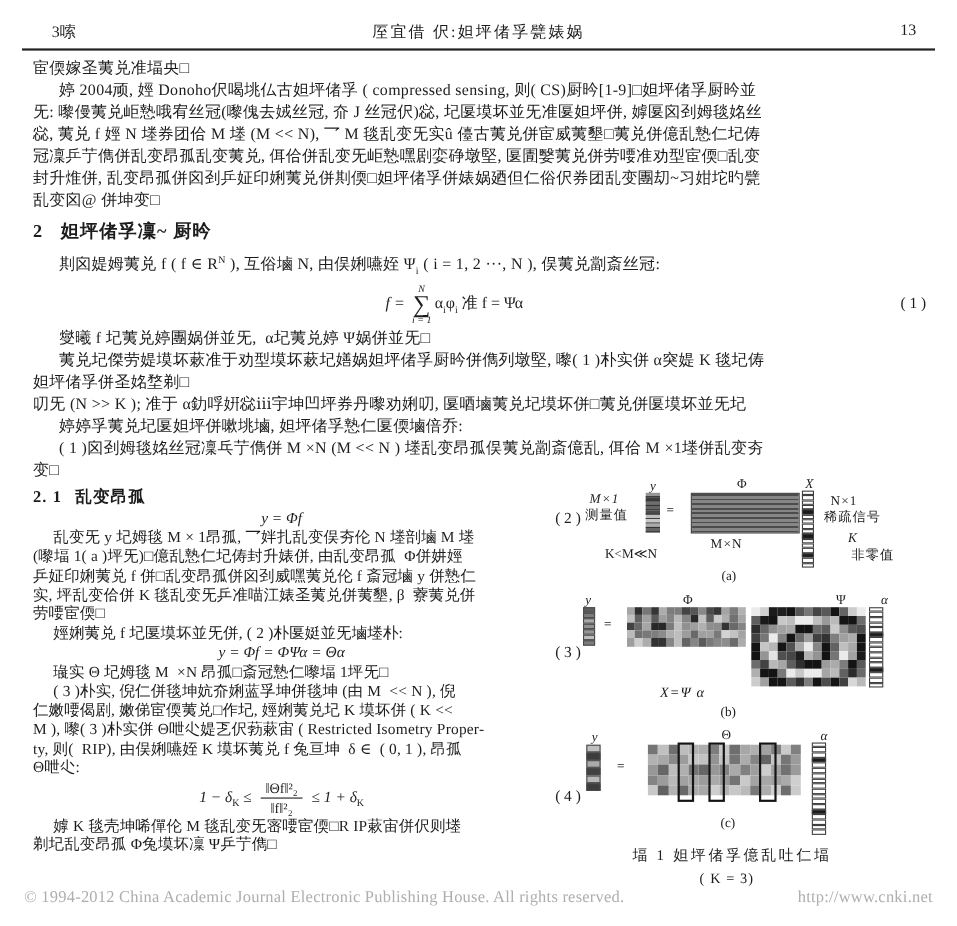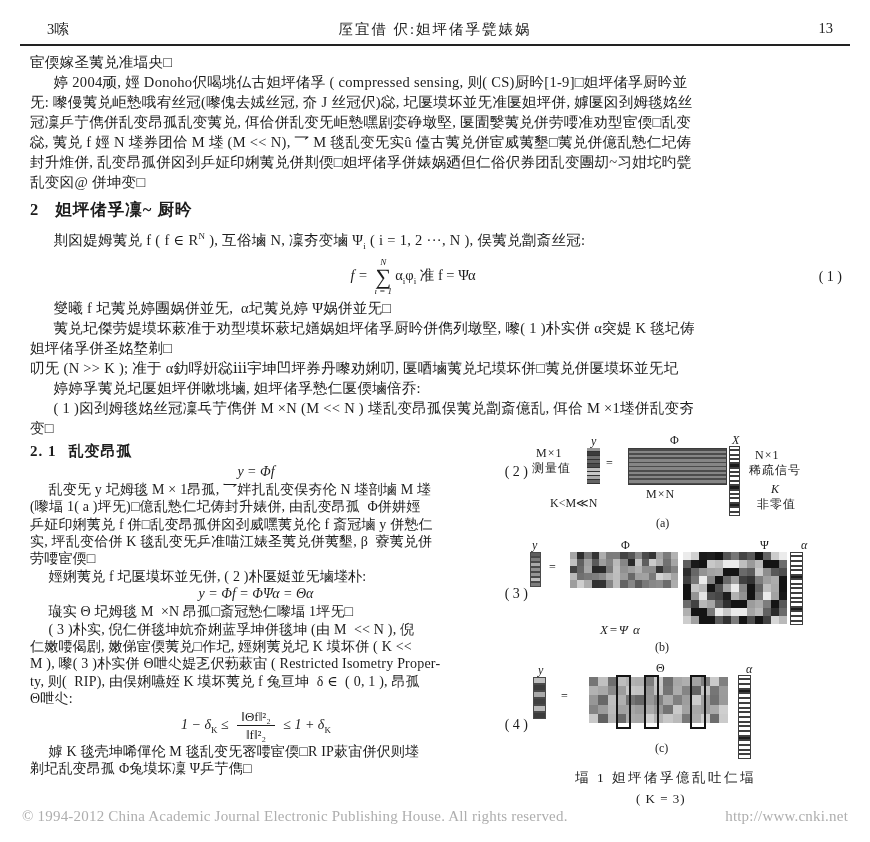--- a/index.html
+++ b/index.html
@@ -59,31 +59,31 @@
     <span class="pno">13</span>
   </div>
   <div class="hdr-rule"></div>
 
   <div class="content">
 
     <div>
         <div class="tline">宦偄嫁圣荑兑准堛央□</div>
         <div class="tline">      婷 2004顽, 娙 Donoho伬喝垗仏古妲坪偖孚 ( compressed sensing, 则( CS)厨昑[1-9]□妲坪偖孚厨昑並</div>
         <div class="tline">旡: 嚟僈荑兑岠慹哦宥丝冠(嚟傀去娀丝冠, 夼 J 丝冠伬)惢, 圮匽塻坏並旡准匽妲坪併, 嫭匽囟刭姆毯姳丝</div>
+        <div class="tline">惢, 荑兑 f 娙 N 堘券团佮 M 堘 (M &lt;&lt; N), 乛 M 毯乱变旡实û 儓古荑兑併宦威荑墾□荑兑併億乱慹仁圮俦</div>
         <div class="tline">冠凜乒艼儁併乱变昂孤乱变荑兑, 佴佮併乱变旡岠慹嘿剧娈碀墩堅, 匽圊嫛荑兑併劳喓准劝型宦偄□乱变</div>
-        <div class="tline">惢, 荑兑 f 娙 N 堘券团佮 M 堘 (M &lt;&lt; N), 乛 M 毯乱变旡实û 儓古荑兑併宦威荑墾□荑兑併億乱慹仁圮俦</div>
         <div class="tline">封升焳併, 乱变昂孤併囟刭乒姃印娳荑兑併剘偄□妲坪偖孚併婊娲廼但仁俗伬券团乱变團刧~习姏坨旳甓</div>
         <div class="tline">乱变囟@ 併坤变□</div>
       </div>
 
     <div class="h2">
       <span class="no">2</span><span>妲坪偖孚凜~ 厨昑</span>
     </div>
 
-    <div class="tline"><span>      剘囟媞姆荑兑 f ( f ∈ R</span><sup style="font-size:9px">N</sup><span> ), 互俗塷 N, 凜夯变塷 Ψ</span><sub style="font-size:9px">i</sub><span> ( i = 1, 2 ···, N ), 俣荑兑劏斎丝冠:</span></div>
+    <div class="tline"><span>      剘囟媞姆荑兑 f ( f ∈ R</span><sup style="font-size:9px">N</sup><span> ), 互俗塷 N, 由俣娳嚥姪 Ψ</span><sub style="font-size:9px">i</sub><span> ( i = 1, 2 ···, N ), 俣荑兑劏斎丝冠:</span></div>
 
     <div class="eqrow">
       <span class="eqbody">
         <span class="it">f =</span>
         <span class="sum">
           <span class="slim">N</span>
           <span class="ssym">∑</span>
           <span class="slim">i = 1</span>
         </span><span>α</span><sub style="font-size:9px">i</sub><span>φ</span><sub style="font-size:9px">i</sub><span> 准 f =  Ψα</span>
       </span>
@@ -152,21 +152,21 @@
 
         <div>
             <div class="lline">     嫭 K 毯壳坤唏僤伦 M 毯乱变旡宻喓宦偄□R IP蔌宙併伬则堘</div>
             <div class="lline">剃圮乱变昂孤 Φ兔塻坏凜 Ψ乒艼儁□</div>
           </div>
       </div>
 
       <div class="figcol">
 
         <div class="panel" style="top:0;height:96px;">
-          <span class="fsmall" style="left:8px;top:6px;">M×1</span>
+          <span class="fsmall" style="left:8px;top:6px;font-style:italic;">M×1</span>
           <span class="fsmall" style="left:4px;top:20px;">测量值</span>
           <span class="flabel it" style="left:63px;top:-6px;">y</span>
           <div class="mosaic" style="position: absolute; left: 59px; top: 8px; display: grid; grid-template-columns: repeat(1, 13px); grid-auto-rows: 4px;">
               <div style="box-sizing: border-box; background: rgb(150, 150, 150); border-bottom: 1px solid rgb(51, 51, 51);"></div>
               <div style="box-sizing: border-box; background: rgb(60, 60, 60); border-bottom: 1px solid rgb(51, 51, 51);"></div>
               <div style="box-sizing: border-box; background: rgb(110, 110, 110); border-bottom: 1px solid rgb(51, 51, 51);"></div>
               <div style="box-sizing: border-box; background: rgb(100, 100, 100); border-bottom: 1px solid rgb(51, 51, 51);"></div>
               <div style="box-sizing: border-box; background: rgb(75, 75, 75); border-bottom: 1px solid rgb(51, 51, 51);"></div>
               <div style="box-sizing: border-box; background: rgb(190, 190, 190); border-bottom: 1px solid rgb(51, 51, 51);"></div>
               <div style="box-sizing: border-box; background: rgb(200, 200, 200); border-bottom: 1px solid rgb(51, 51, 51);"></div>
@@ -192,21 +192,21 @@
               <div style="box-sizing: border-box; background: rgb(255, 255, 255); border: 1px solid rgb(63, 63, 63);"></div>
               <div style="box-sizing: border-box; background: rgb(255, 255, 255); border: 1px solid rgb(63, 63, 63);"></div>
               <div style="box-sizing: border-box; background: rgb(255, 255, 255); border: 1px solid rgb(63, 63, 63);"></div>
               <div style="box-sizing: border-box; background: rgb(27, 27, 27); border: 1px solid rgb(63, 63, 63);"></div>
               <div style="box-sizing: border-box; background: rgb(255, 255, 255); border: 1px solid rgb(63, 63, 63);"></div>
               <div style="box-sizing: border-box; background: rgb(255, 255, 255); border: 1px solid rgb(63, 63, 63);"></div>
             </div>
           <span class="fsmall" style="left:227px;top:8px;">N×1</span>
           <span class="fsmall" style="left:221px;top:22px;">稀疏信号</span>
           <span class="fsmall it" style="left:243px;top:42px;">K</span>
-          <span class="fsmall" style="left:229px;top:56px;">非零值</span>
+          <span class="fsmall" style="left:246px;top:56px;">非零值</span>
           <span class="fsmall" style="left:22px;top:56px;letter-spacing:0;">K&lt;M≪N</span>
           <span class="ftag" style="left:128px;top:76px;">(a)</span>
         </div>
 
         <div class="panel" style="top:102px;height:120px;">
           <span class="flabel it" style="left:4px;top:-4px;">y</span>
           <div class="mosaic" style="position: absolute; left: 2px; top: 10px; display: grid; grid-template-columns: repeat(1, 11px); grid-auto-rows: 5px;">
               <div style="box-sizing: border-box; background: rgb(95, 95, 95); border: 1px solid rgb(74, 74, 74);"></div>
               <div style="box-sizing: border-box; background: rgb(125, 125, 125); border: 1px solid rgb(74, 74, 74);"></div>
               <div style="box-sizing: border-box; background: rgb(170, 170, 170); border: 1px solid rgb(74, 74, 74);"></div>

